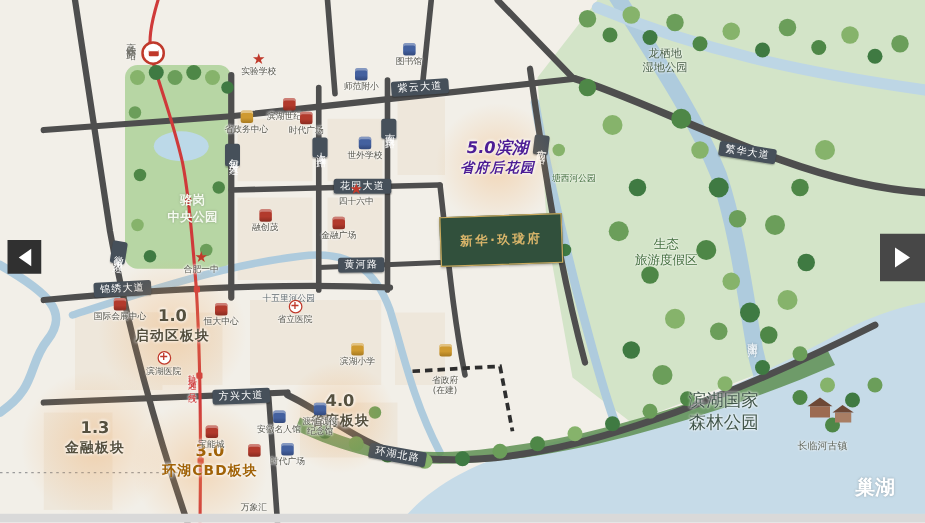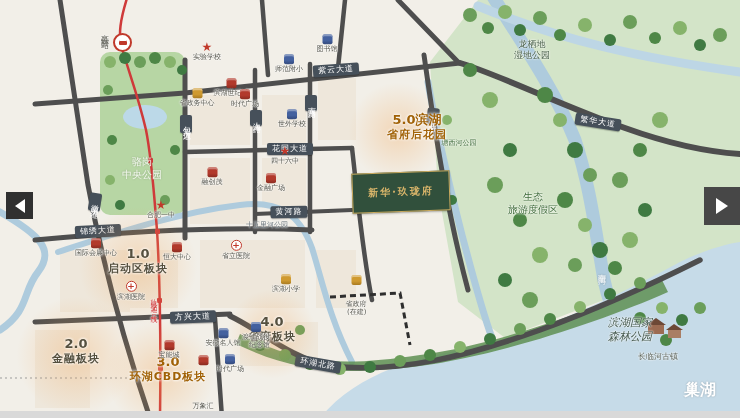--- a/index.html
+++ b/index.html
@@ -20,21 +20,21 @@
   .mlabel.vert{writing-mode:vertical-rl;letter-spacing:2px;}
   .poi{position:absolute;display:flex;flex-direction:column;align-items:center;
        transform:translate(-50%,-50%);z-index:6;}
   .poi .ic{width:10px;height:10px;border-radius:2px;flex:none;}
   .poi.red .ic{background:linear-gradient(#b23a2c 60%,#8a2b20);box-shadow:inset 0 2px 0 rgba(255,255,255,.35);}
   .poi.blue .ic{background:linear-gradient(#44619f 60%,#33497c);box-shadow:inset 0 2px 0 rgba(255,255,255,.35);}
   .poi.gold .ic{background:linear-gradient(#cf9a30 60%,#a87a20);box-shadow:inset 0 2px 0 rgba(255,255,255,.4);}
   .poi.star .ic{background:none;color:#c0392b;font-size:12px;line-height:10px;width:auto;height:10px;}
   .poi.cross .ic{background:#fff;border:1px solid #c0392b;border-radius:50%;color:#c0392b;
                  font-weight:bold;font-size:9px;line-height:9px;text-align:center;width:9px;height:9px;}
-  .poi .lb{font-size:7px;color:#55554c;white-space:pre;text-align:right;line-height:1.2;margin-top:1px;
+  .poi .lb{font-size:7px;color:#55554c;white-space:pre;text-align:center;line-height:1.2;margin-top:1px;
            text-shadow:0 0 2px #fff,0 0 2px #fff,0 0 2px #fff;}
   #project{position:absolute;display:flex;align-items:center;justify-content:center;z-index:6;
            background:#31503c;border:1px solid #c9a95e;color:#d9b56a;font-weight:bold;
            font-size:10px;letter-spacing:2px;transform:rotate(-2deg);box-shadow:0 1px 2px rgba(0,0,0,.3);}
   #hsr{position:absolute;left:113px;top:33px;width:15px;height:15px;background:#fff;border:2px solid #c0392b;
        border-radius:50%;z-index:7;display:flex;align-items:center;justify-content:center;}
   #hsr .tr{width:8px;height:5px;background:#c0392b;border-radius:1px;box-shadow:inset 0 1px 0 #fff;}
   .nav-btn{position:absolute;display:flex;align-items:center;justify-content:center;z-index:9;cursor:pointer;}
   #nav-left{left:6px;top:192px;width:27px;height:27px;background:#303030;}
   #nav-right{left:704px;top:187px;width:36px;height:38px;background:#474747;}
@@ -210,64 +210,64 @@
       <div class="glow" style="left: 160px; top: 374px; width: 110px; height: 110px;"></div>
       <div class="glow" style="left: 272px; top: 334px; width: 90px; height: 90px;"></div>
       <div class="glow" style="left: 398px; top: 132px; width: 100px; height: 100px;"></div>
     </div>
   <div id="plates">
       <div class="plate" style="left: 138px; top: 260px; color: rgb(85, 80, 63);">
         <div class="num">1.0</div>
         <div class="nm">启动区板块</div>
       </div>
       <div class="plate" style="left: 76px; top: 350px; color: rgb(85, 80, 63);">
-        <div class="num">2.0</div>
+        <div class="num">1.3</div>
         <div class="nm">金融板块</div>
       </div>
       <div class="plate" style="left: 168px; top: 368px; color: #a16207;">
         <div class="num">3.0</div>
         <div class="nm">环湖CBD板块</div>
       </div>
       <div class="plate" style="left: 272px; top: 328px; color: rgb(85, 80, 63);">
         <div class="num">4.0</div>
         <div class="nm">省府板块</div>
       </div>
-      <div class="plate" style="left: 417px; top: 126px; color: #a16207;">
+      <div class="plate" style="left: 398px; top: 126px; color: #4c1d95; font-style: italic;">
         <div class="num">5.0滨湖</div>
         <div class="nm">省府后花园</div>
       </div>
     </div>
   <div id="signs">
       <div class="sign" style="left: 336px; top: 70px; --r: -4deg;">紫云大道</div>
       <div class="sign" style="left: 598px; top: 122px; --r: 9deg;">繁华大道</div>
       <div class="sign" style="left: 290px; top: 149px; --r: 0deg;">花园大道</div>
       <div class="sign" style="left: 289px; top: 212px; --r: -1deg;">黄河路</div>
       <div class="sign" style="left: 98px; top: 231px; --r: -3deg;">锦绣大道</div>
       <div class="sign" style="left: 193px; top: 317px; --r: -2deg;">方兴大道</div>
       <div class="sign" style="left: 318px; top: 364px; --r: 10deg;">环湖北路</div>
       <div class="sign vert" style="left: 186px; top: 124px; --r: 0deg;">包河大道</div>
       <div class="sign vert" style="left: 256px; top: 118px; --r: 0deg;">上海路</div>
       <div class="sign vert" style="left: 311px; top: 103px; --r: 0deg;">南京路</div>
       <div class="sign vert" style="left: 433px; top: 116px; --r: 7deg;">广西路</div>
       <div class="sign vert" style="left: 95px; top: 202px; --r: 9deg;">徽州大道</div>
     </div>
   <div id="labels">
-      <div class="mlabel" style="left: 142px; top: 168px; font-size: 10px; color: rgb(244, 249, 239); font-weight: normal; text-shadow: rgba(0, 0, 0, 0.25) 0px 0px 2px;">骆岗
+      <div class="mlabel" style="left: 154px; top: 168px; font-size: 10px; color: rgb(244, 249, 239); font-weight: bold; text-shadow: rgba(0, 0, 0, 0.25) 0px 0px 2px;">骆岗
 中央公园</div>
       <div class="mlabel" style="left: 532px; top: 50px; font-size: 9px; color: rgb(73, 96, 74); text-shadow: rgb(255, 255, 255) 0px 0px 2px, rgb(255, 255, 255) 0px 0px 2px;">龙栖地
 湿地公园</div>
       <div class="mlabel" style="left: 533px; top: 203px; font-size: 10px; color: rgb(63, 107, 58); text-shadow: rgb(255, 255, 255) 0px 0px 2px, rgb(255, 255, 255) 0px 0px 2px;">生态
 旅游度假区</div>
-      <div class="mlabel" style="left: 630px; top: 330px; font-size: 11px; color: rgb(65, 86, 75); text-shadow: rgb(255, 255, 255) 0px 0px 2px, rgb(255, 255, 255) 0px 0px 2px; font-style: italic;">滨湖国家
+      <div class="mlabel" style="left: 579px; top: 330px; font-size: 14px; color: rgb(65, 86, 75); text-shadow: rgb(255, 255, 255) 0px 0px 2px, rgb(255, 255, 255) 0px 0px 2px;">滨湖国家
 森林公园</div>
       <div class="mlabel" style="left: 658px; top: 357px; font-size: 8px; color: rgb(91, 98, 88); text-shadow: rgb(255, 255, 255) 0px 0px 2px, rgb(255, 255, 255) 0px 0px 2px;">长临河古镇</div>
       <div class="mlabel" style="left: 700px; top: 390px; font-size: 16px; color: rgb(255, 255, 255); font-weight: bold; text-shadow: rgba(0, 0, 0, 0.25) 0px 0px 2px;">巢湖</div>
       <div class="mlabel vert" style="left: 601px; top: 270px; font-size: 8px; color: rgb(242, 247, 250); text-shadow: rgba(0, 0, 0, 0.25) 0px 0px 2px;">南淝河</div>
       <div class="mlabel" style="left: 459px; top: 143px; font-size: 7px; color: rgb(63, 107, 58); text-shadow: rgb(255, 255, 255) 0px 0px 2px, rgb(255, 255, 255) 0px 0px 2px;">塘西河公园</div>
-      <div class="mlabel" style="left: 231px; top: 225px; font-size: 7px; color: rgb(95, 106, 112); text-shadow: rgb(255, 255, 255) 0px 0px 2px, rgb(255, 255, 255) 0px 0px 2px; margin-left: 36px;">十五里河公园</div>
+      <div class="mlabel" style="left: 231px; top: 239px; font-size: 7px; color: rgb(95, 106, 112); text-shadow: rgb(255, 255, 255) 0px 0px 2px, rgb(255, 255, 255) 0px 0px 2px;">十五里河公园</div>
       <div class="mlabel vert" style="left: 153px; top: 303px; font-size: 7px; color: rgb(207, 58, 58); text-shadow: rgb(255, 255, 255) 0px 0px 2px, rgb(255, 255, 255) 0px 0px 2px;">轨道交通1号线</div>
       <div class="mlabel vert" style="left: 104px; top: 32px; font-size: 8px; color: rgb(106, 106, 98); text-shadow: rgb(255, 255, 255) 0px 0px 2px, rgb(255, 255, 255) 0px 0px 2px;">高铁南站</div>
     </div>
   <div id="pois">
       <div class="poi star" style="left: 207px; top: 52px;">
         <div class="ic">★</div>
         <div class="lb">实验学校</div>
       </div>
       <div class="poi gold" style="left: 197px; top: 98px;">
         <div class="ic"></div>

